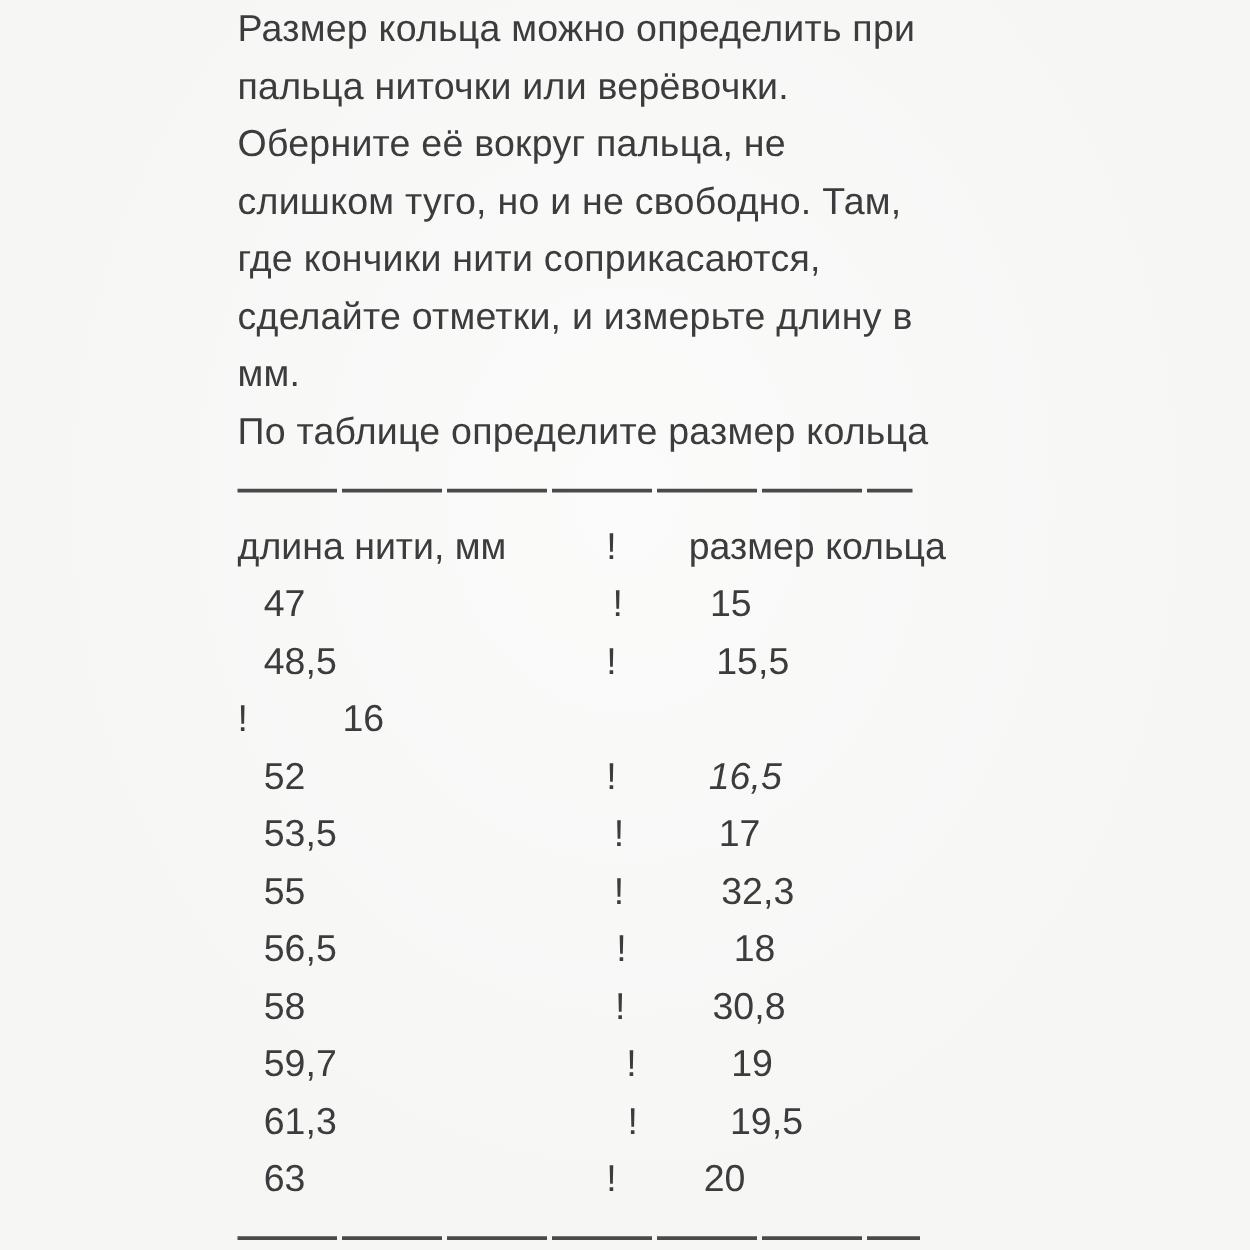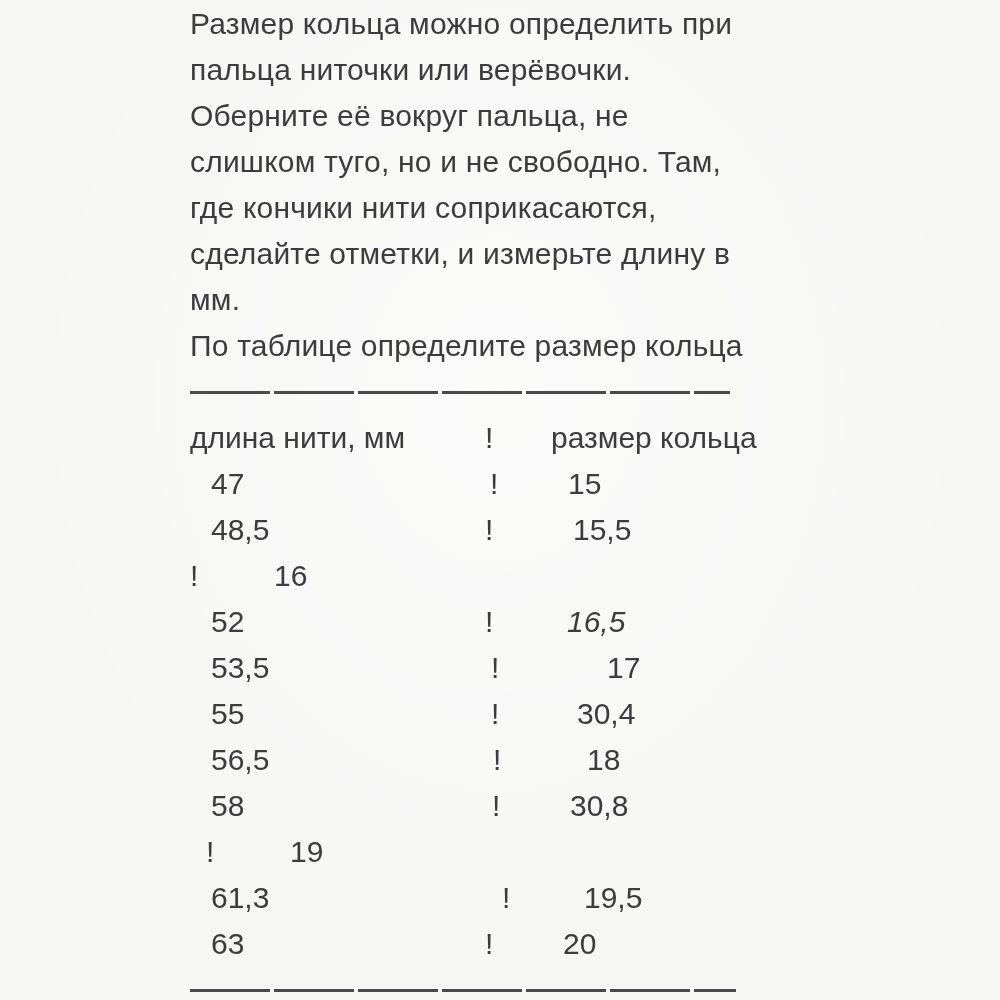--- a/index.html
+++ b/index.html
@@ -60,21 +60,21 @@
   }
   .t-row.data .c-size { margin-left: 66px; }
   
   .t-row.data:nth-of-type(2) .c-size { margin-left: 68px; }
   .t-row.data:nth-of-type(3) .c-sep  { margin-left: 5px; }
   .t-row.data:nth-of-type(3) .c-size { margin-left: 66px; }
   .t-row.data:nth-of-type(4) .c-size { margin-left: 76px; }
   .t-row.data:nth-of-type(5) .c-size { margin-left: 72px; }
   .t-row.data:nth-of-type(6) .c-size { margin-left: 70px; font-style: italic; }
   .t-row.data:nth-of-type(7) .c-sep  { margin-left: 6px; }
-  .t-row.data:nth-of-type(7) .c-size { margin-left: 104px; }
+  .t-row.data:nth-of-type(7) .c-size { margin-left: 72px; }
   .t-row.data:nth-of-type(8) .c-sep  { margin-left: 6px; }
   .t-row.data:nth-of-type(8) .c-size { margin-left: 74px; }
   .t-row.data:nth-of-type(9) .c-sep  { margin-left: 8px; }
   .t-row.data:nth-of-type(9) .c-size { margin-left: 82px; }
   .t-row.data:nth-of-type(10) .c-sep { margin-left: 7px; }
   .t-row.data:nth-of-type(10) .c-size { margin-left: 66px; }
   .t-row.data:nth-of-type(11) .c-sep { margin-left: 16px; }
   .t-row.data:nth-of-type(11) .c-size { margin-left: 72px; }
   .t-row.data:nth-of-type(12) .c-sep { margin-left: 17px; }
   .t-row.data:nth-of-type(12) .c-size { margin-left: 70px; text-align: right; }
@@ -127,33 +127,34 @@
       <span class="c-size">16,5</span>
     </div>
     <div class="t-row data">
       <span class="c-length">53,5</span>
       <span class="c-sep">!</span>
       <span class="c-size">17</span>
     </div>
     <div class="t-row data">
       <span class="c-length">55</span>
       <span class="c-sep">!</span>
-      <span class="c-size">30,4</span>
+      <span class="c-size">32,3</span>
     </div>
     <div class="t-row data">
       <span class="c-length">56,5</span>
       <span class="c-sep">!</span>
       <span class="c-size">18</span>
     </div>
     <div class="t-row data">
       <span class="c-length">58</span>
       <span class="c-sep">!</span>
       <span class="c-size">30,8</span>
     </div>
     <div class="t-row data">
+      <span class="c-length">59,7</span>
       <span class="c-sep">!</span>
       <span class="c-size">19</span>
     </div>
     <div class="t-row data">
       <span class="c-length">61,3</span>
       <span class="c-sep">!</span>
       <span class="c-size">19,5</span>
     </div>
     <div class="t-row data">
       <span class="c-length">63</span>

